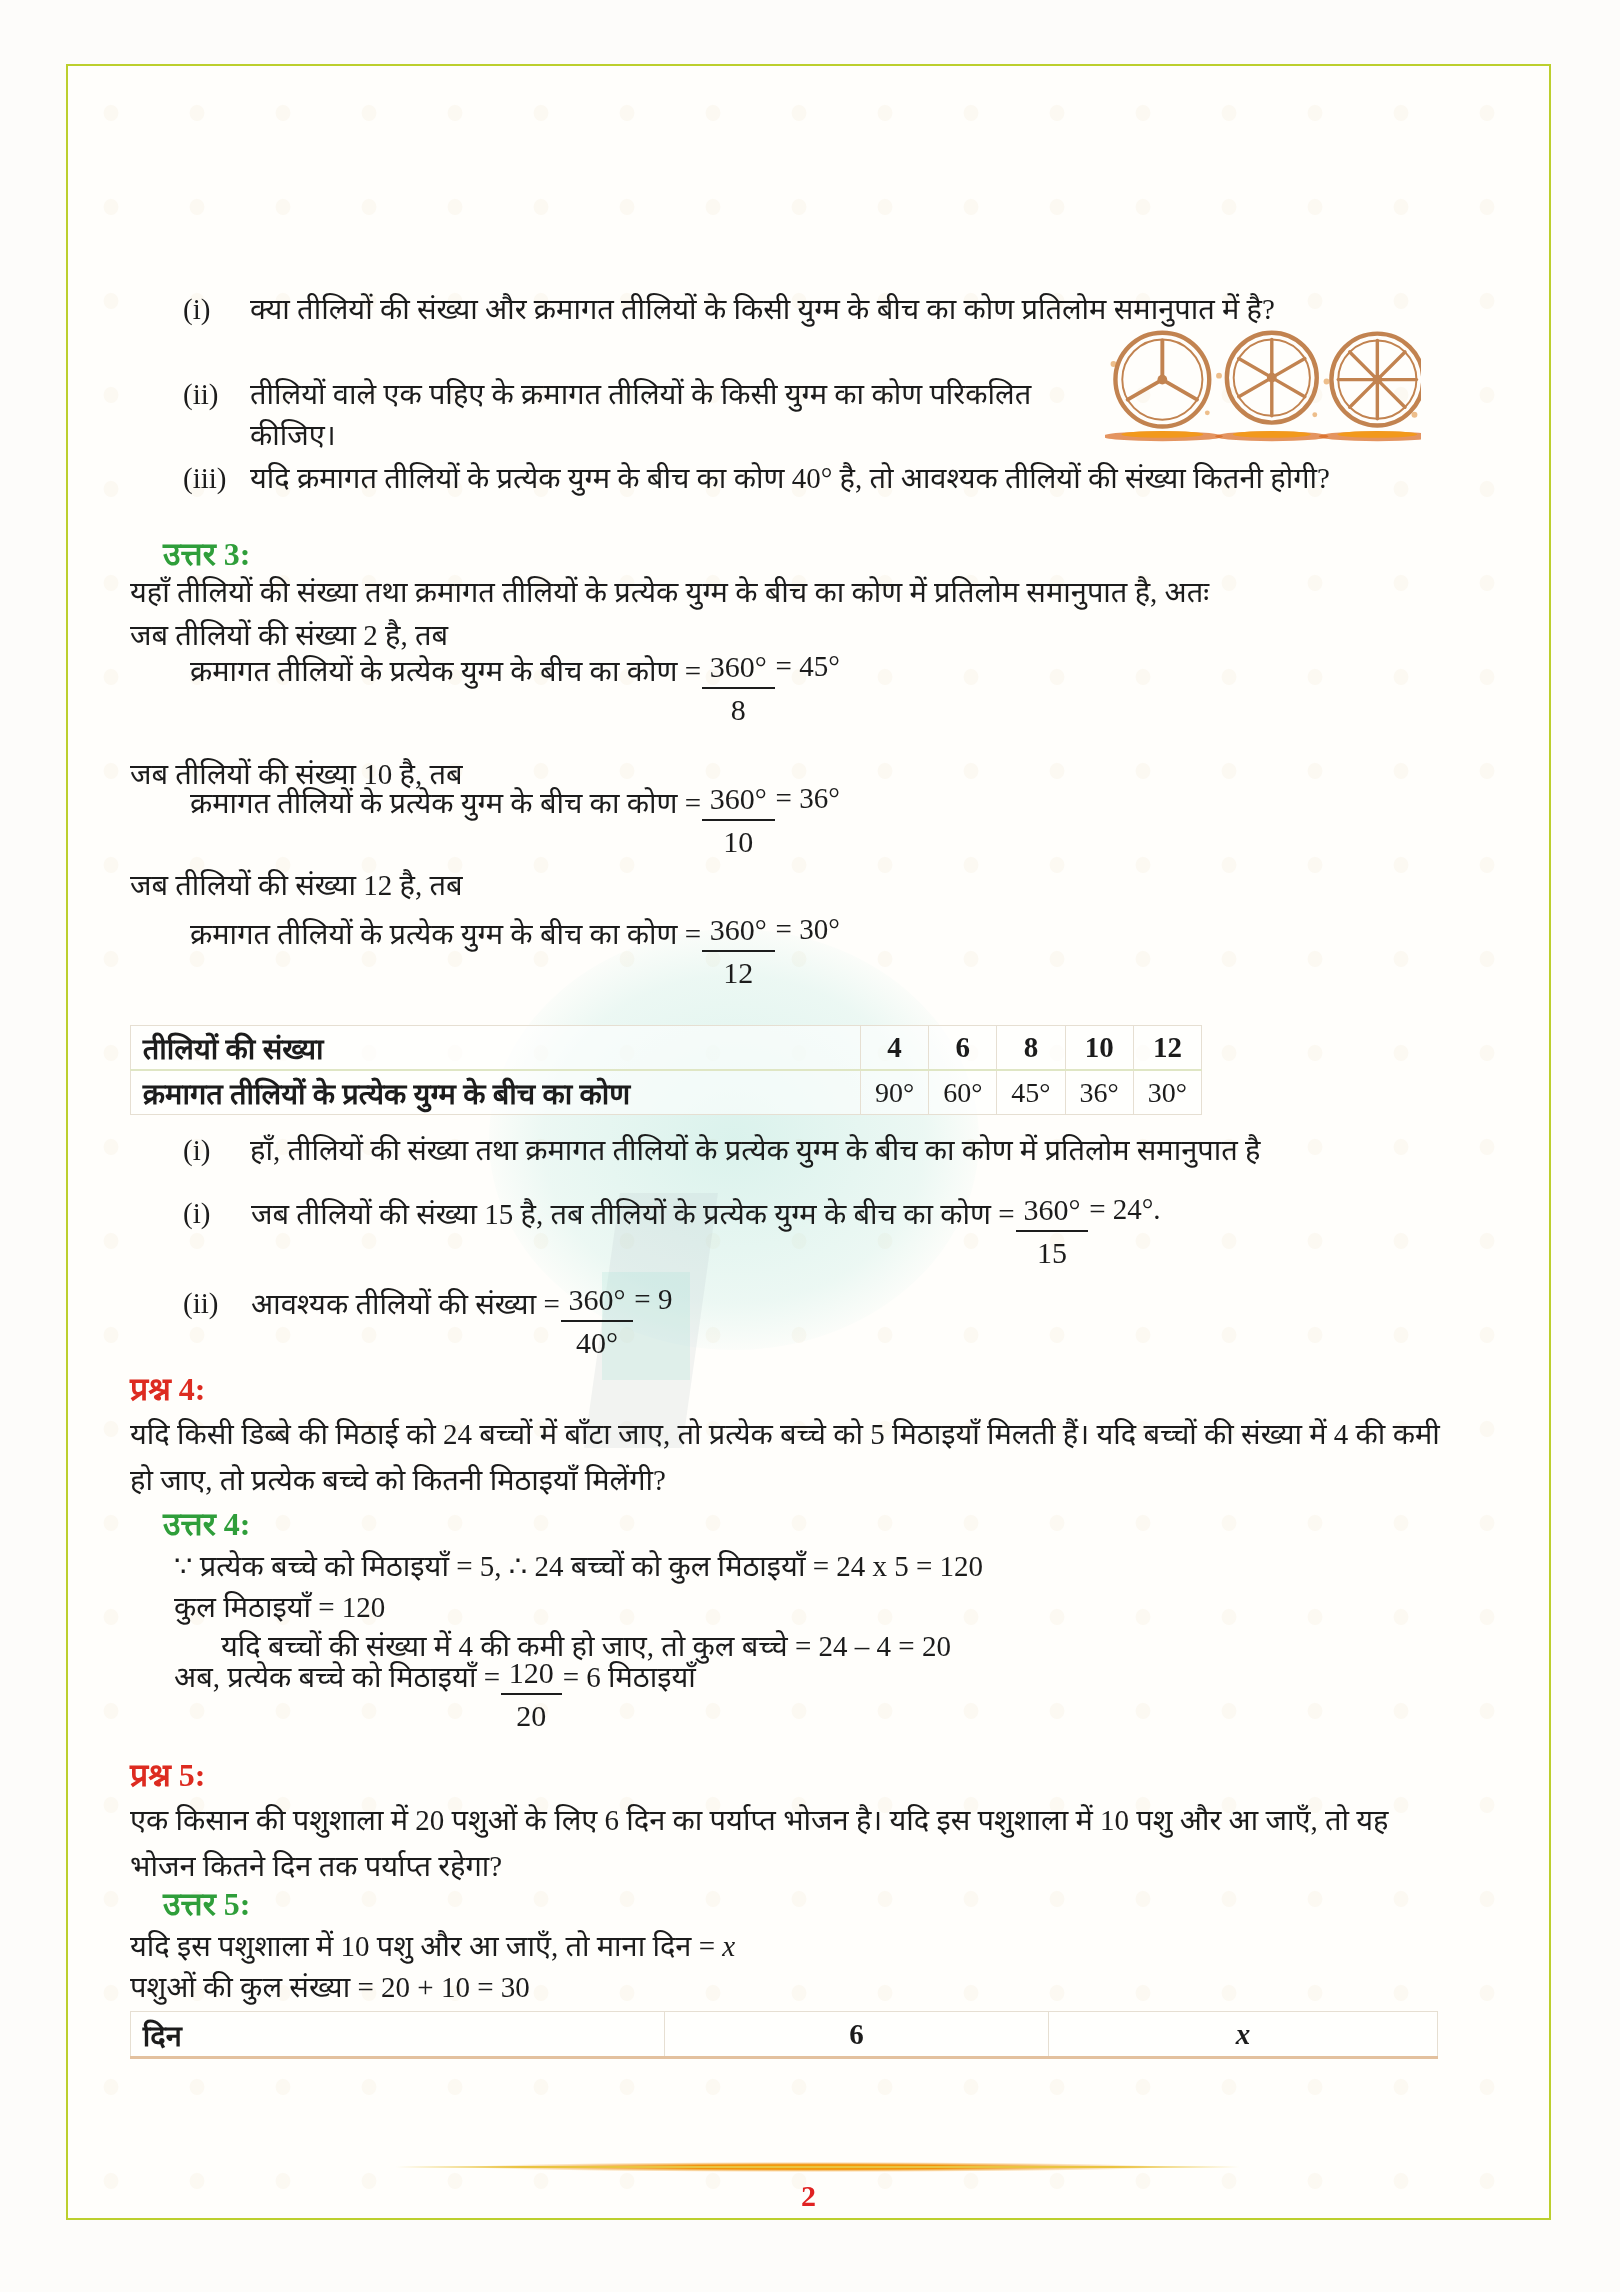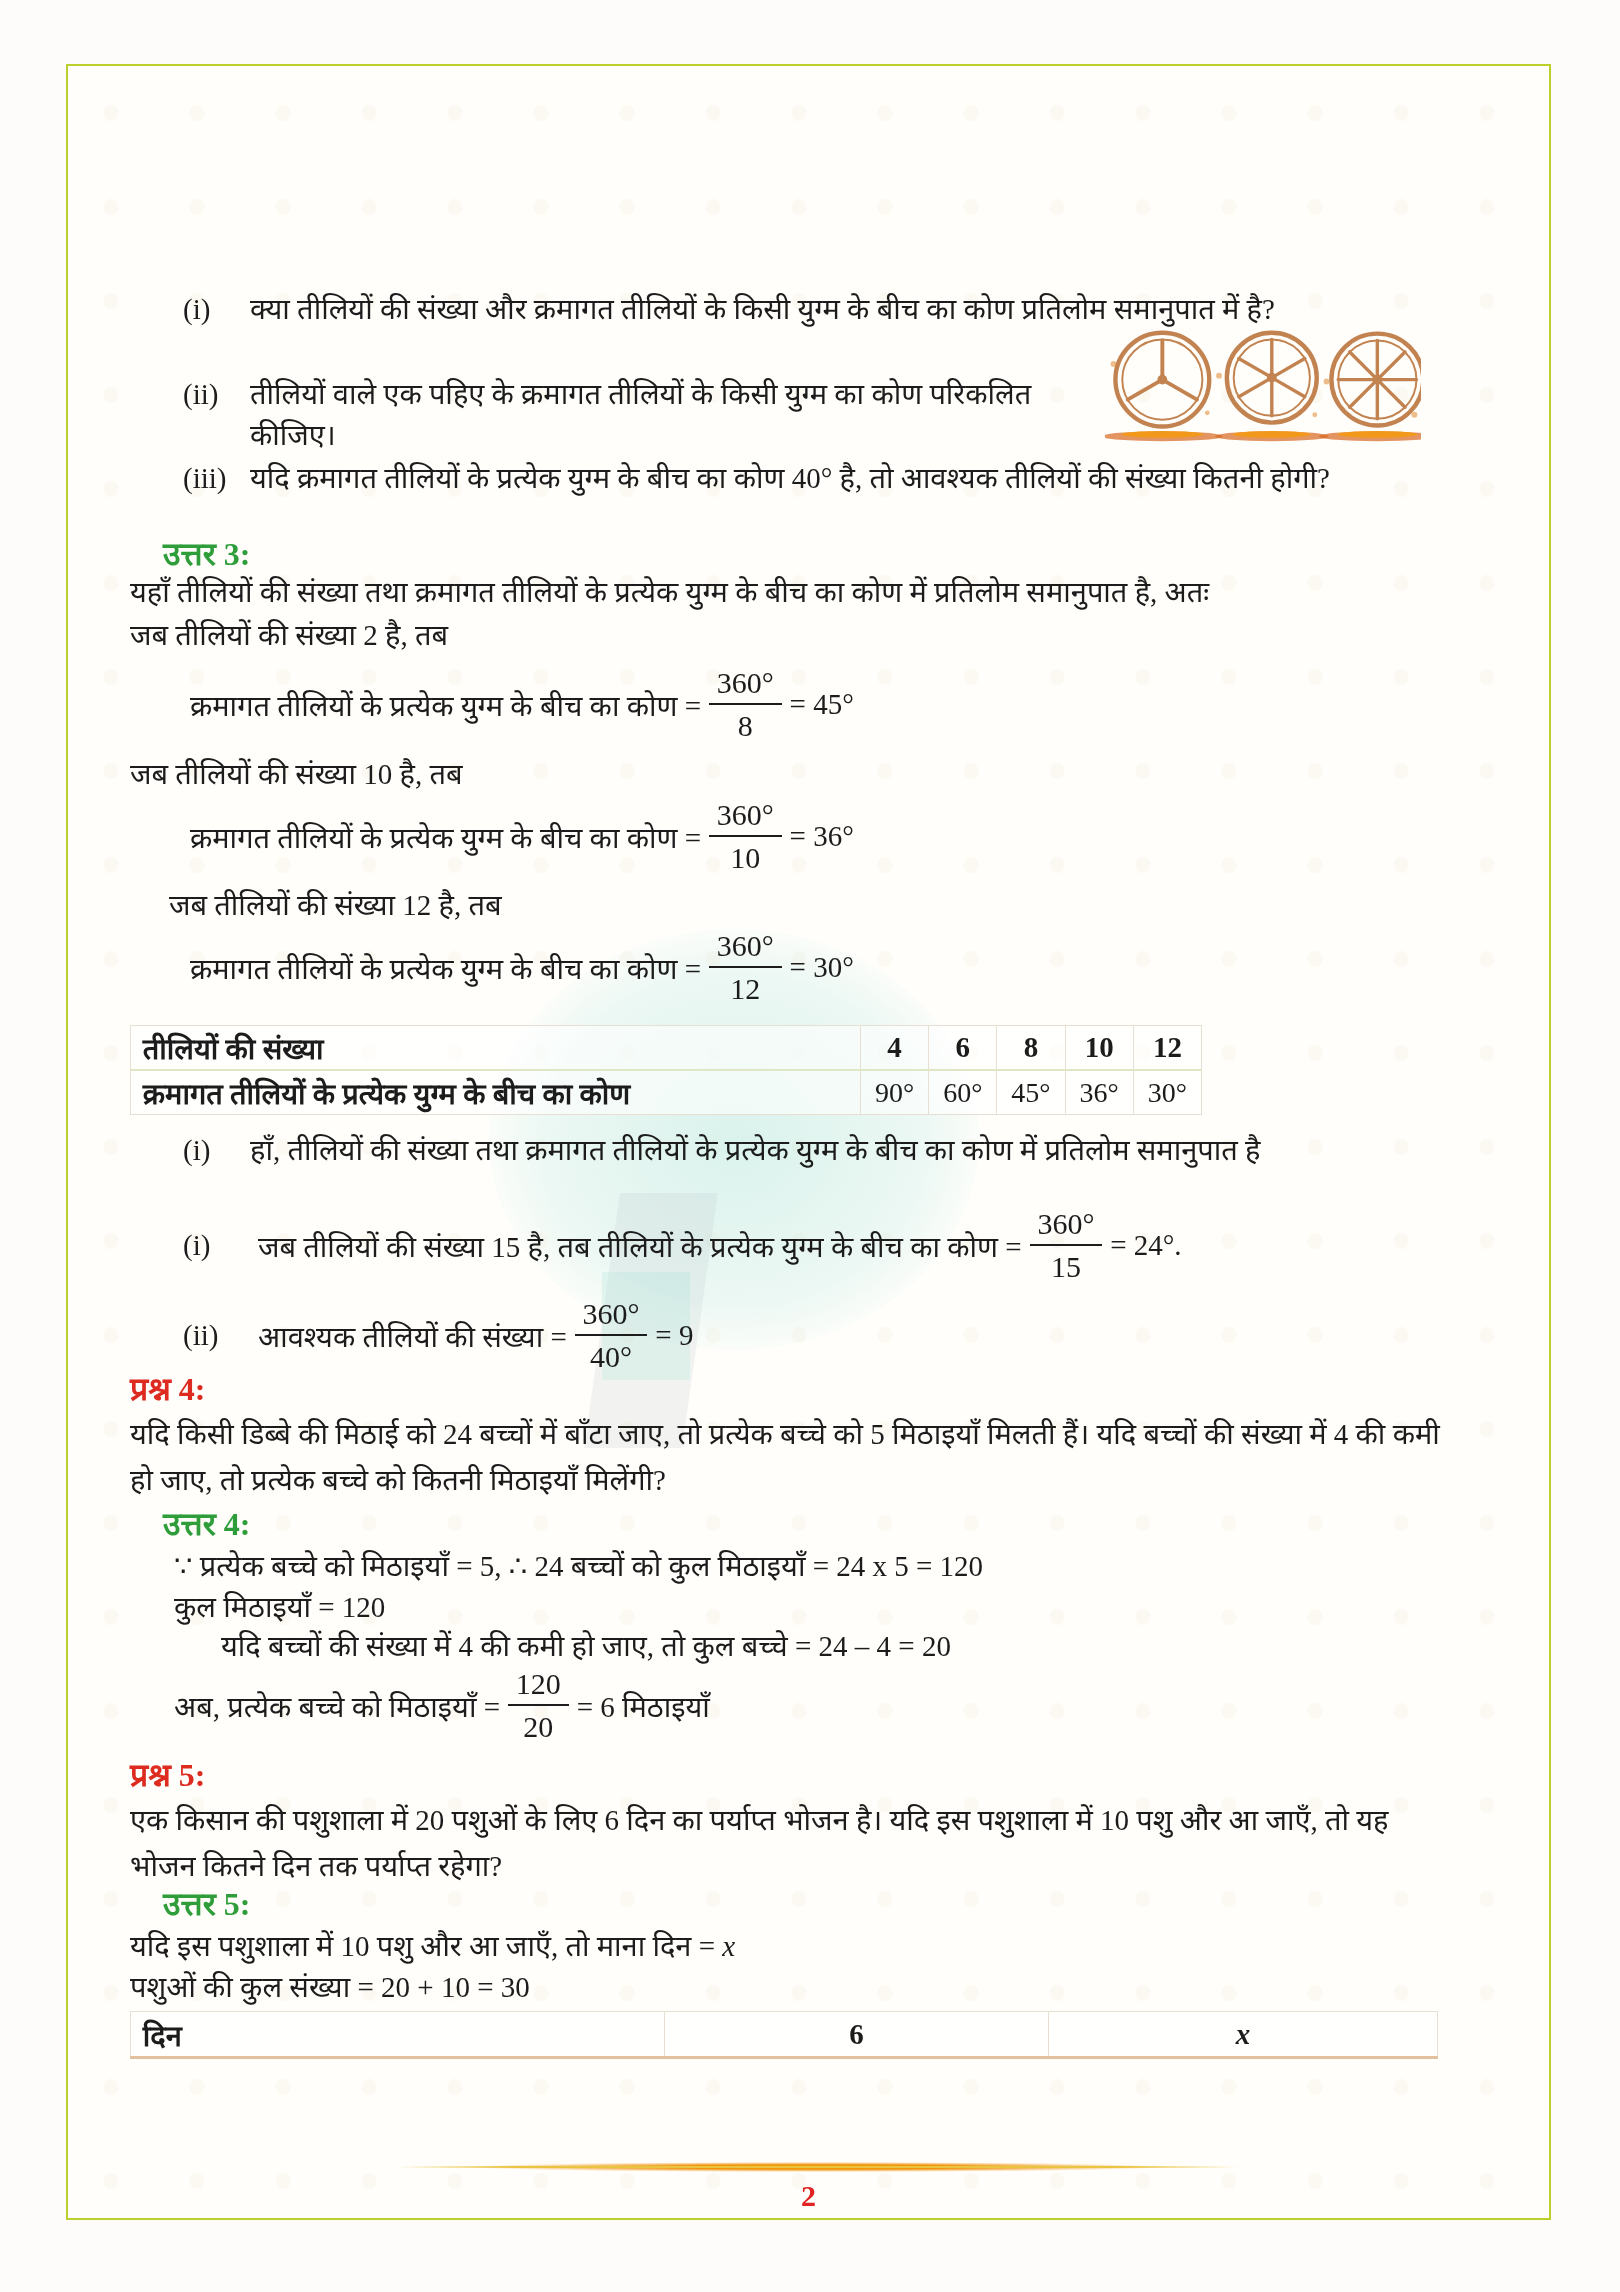--- a/index.html
+++ b/index.html
@@ -12,21 +12,21 @@
      background-image:radial-gradient(rgba(244,234,214,0.45) 6.9px, rgba(244,234,214,0) 7.8px);
      background-size:86px 94px;opacity:.55;pointer-events:none;}
   .abs{position:absolute;}
   .body-text{font-size:29px;line-height:41px;}
   .para{font-size:29px;line-height:46px;}
   .q-head{font-size:32px;font-weight:bold;color:#dd2b20;}
   .a-head{font-size:32px;font-weight:bold;color:#2f9e3a;}
   .list-item{display:flex;}
   .list-num{width:67px;flex:0 0 67px;font-size:29px;line-height:41px;}
   .list-text{font-size:29px;line-height:41px;}
-  .eq-row{display:flex;align-items:center;gap:8px;font-size:29px;white-space:nowrap;}
+  .eq-row{display:flex;align-items:flex-start;gap:1px;font-size:29px;white-space:nowrap;}
   .frac{display:inline-flex;flex-direction:column;align-items:center;font-size:30px;line-height:1.12;}
   .fnum{padding:0 7.8px 3.9px;border-bottom:2.5px solid #1d1d1d;}
   .fden{padding-top:3.9px;}
   table{border-collapse:collapse;table-layout:fixed;}
   .t1{width:1072px;background:rgba(255,255,255,.6);}
   .t1 td{border:1.5px solid #e6dfd2;font-size:29px;height:41px;padding:1px 5.9px;}
   .t1 .lab{font-weight:bold;padding-left:11.8px;}
   .t1 tr:first-child td{border-bottom:2.9px solid #dfe6c4;}
   .t1 .val{text-align:center;font-weight:bold;}
   .t1 .val2{text-align:center;font-size:28px;}
@@ -137,21 +137,21 @@
     <div class="abs body-text" style="left:62px;top:688px;">जब तीलियों की संख्या 10 है, तब</div>
     <div class="abs eq-row" style="left:122px;top:716px;height:108px;">
       <span>क्रमागत तीलियों के प्रत्येक युग्म के बीच का कोण =</span>
       <span class="frac">
         <span class="fnum">360°</span>
         <span class="fden">10</span>
       </span>
       <span>= 36°</span>
     </div>
 
-    <div class="abs body-text" style="left:62px;top:819px;margin-left:39px;">जब तीलियों की संख्या 12 है, तब</div>
+    <div class="abs body-text" style="left:62px;top:799px;">जब तीलियों की संख्या 12 है, तब</div>
     <div class="abs eq-row" style="left:122px;top:847px;height:108px;">
       <span>क्रमागत तीलियों के प्रत्येक युग्म के बीच का कोण =</span>
       <span class="frac">
         <span class="fnum">360°</span>
         <span class="fden">12</span>
       </span>
       <span>= 30°</span>
     </div>
 
     <table class="t1 abs" style="left:62px;top:959px;">

